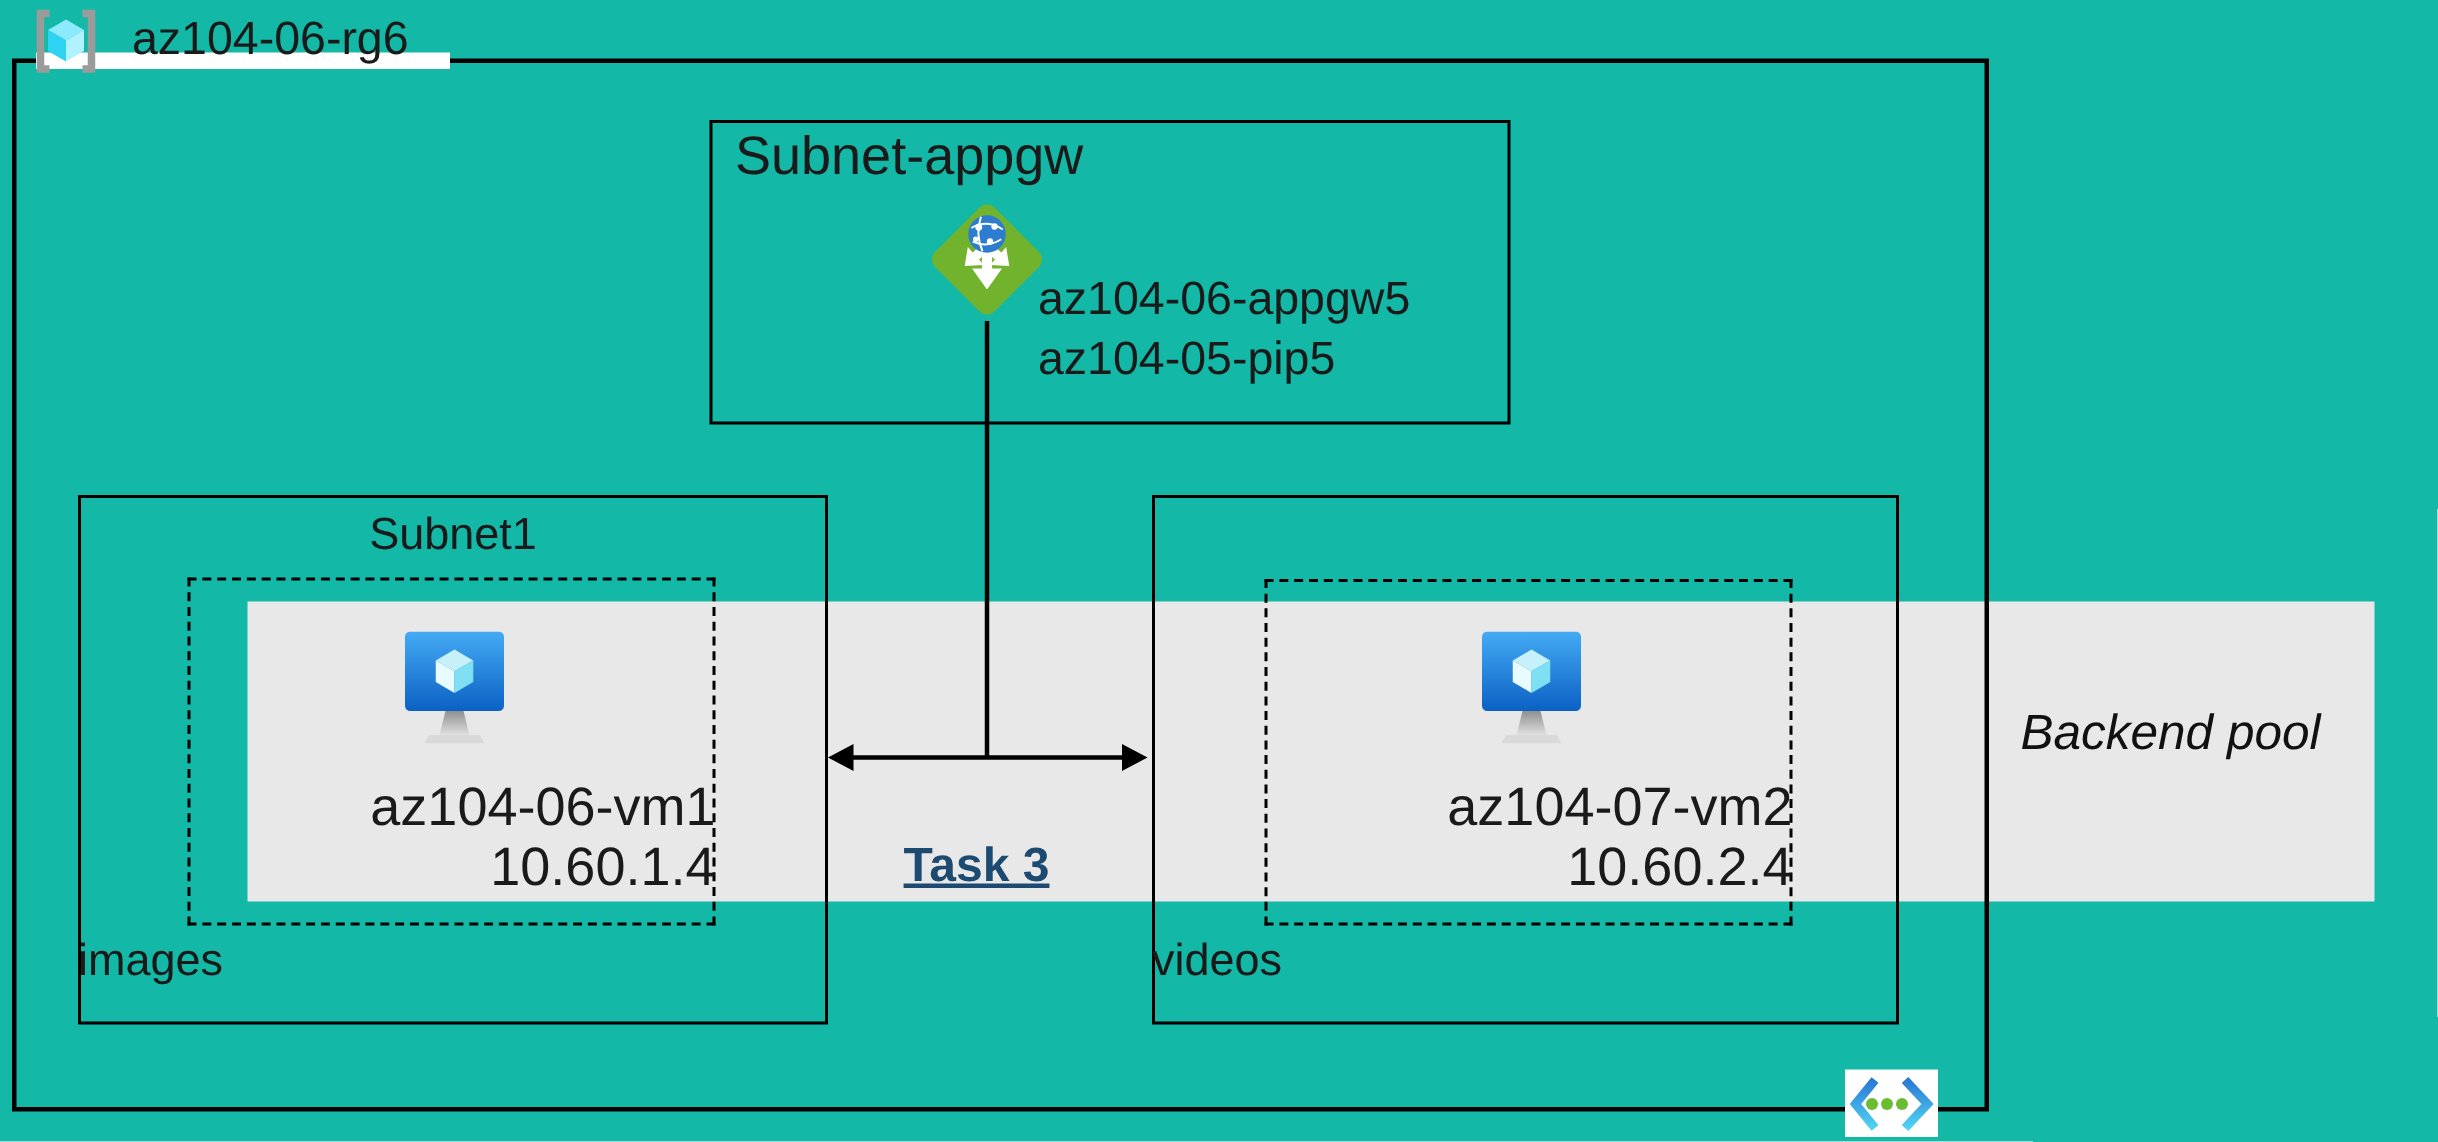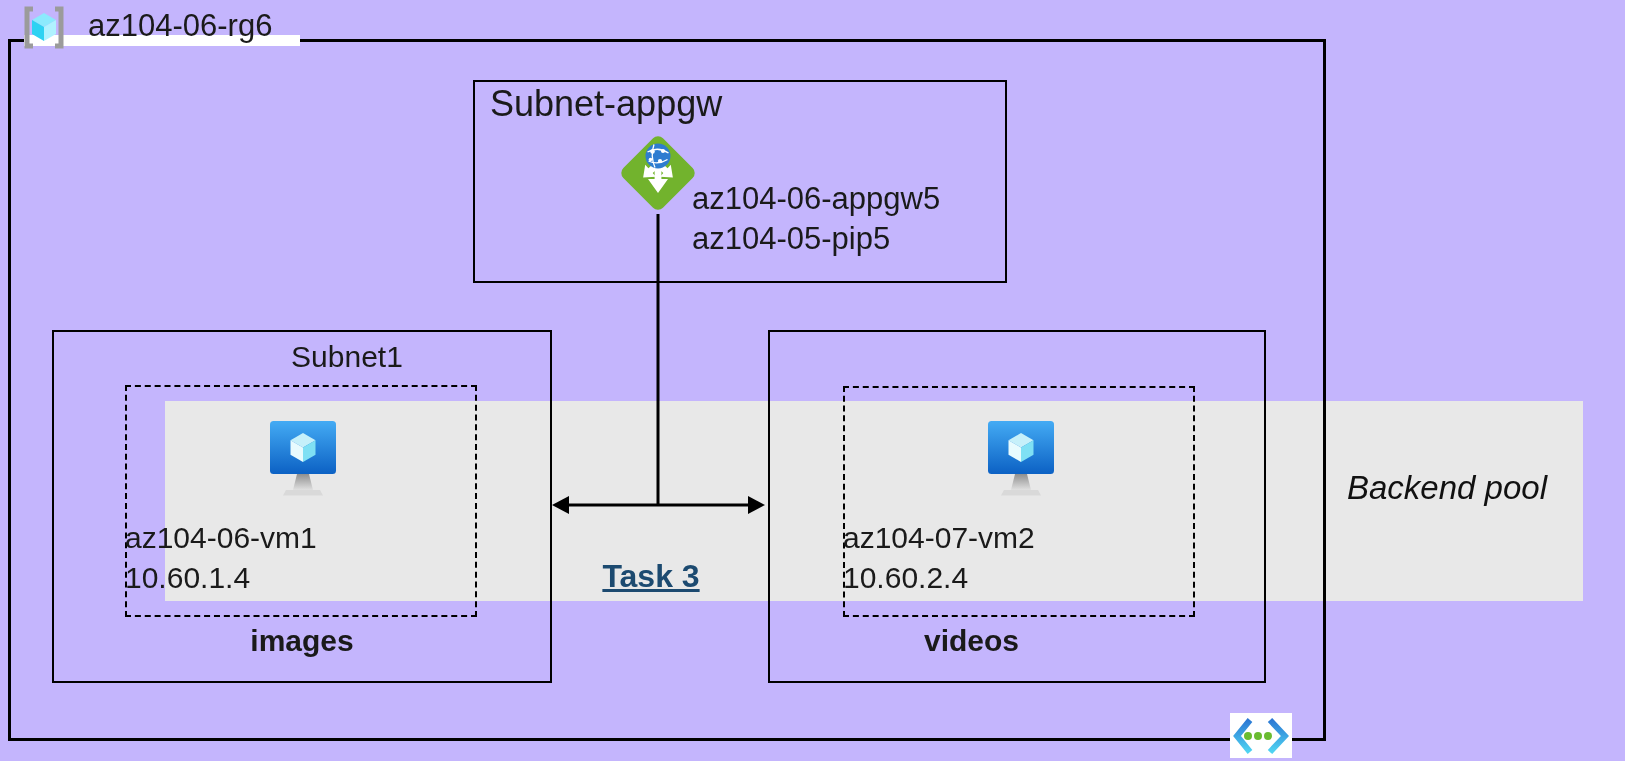--- a/index.html
+++ b/index.html
@@ -1,48 +1,48 @@
 <!DOCTYPE html>
 <html><head>
 <meta charset="utf-8">
 <style>
   html,body { margin:0; padding:0; background:#ffffff; }
   * { box-sizing:border-box; }
   .canvas {
-    position:relative; width:1625px; height:761px; background:#c4b5fd;
+    position:relative; width:1625px; height:761px; background:#14b8a6;
     font-family:"Liberation Sans", sans-serif; color:#1a1a1a; overflow:hidden;
   }
   .abs { position:absolute; }
   .band { left:165px; top:401px; width:1418px; height:200px; background:#e8e8e8; z-index:1; }
   .rg-box { left:8px; top:39px; width:1318px; height:702px; border:3px solid #000; z-index:2; }
   .rg-gap { left:24px; top:35px; width:276px; height:11px; background:#fff; z-index:3; }
   .rg-icon { left:18px; top:5px; width:52px; height:45px; z-index:4; }
   .rg-title { left:88px; top:7px; font-size:31px; line-height:38px; white-space:nowrap; z-index:4; }
 
   .appgw-box { left:473px; top:80px; width:534px; height:203px; border:2px solid #000; background:transparent; z-index:2; }
   .appgw-label { left:490px; top:86px; font-size:36px; line-height:36px; white-space:nowrap; z-index:4; }
   .appgw-icon { left:616px; top:131px; width:84px; height:84px; z-index:5; }
   .appgw-text { left:692px; top:140px; font-size:31px; line-height:40px; white-space:nowrap; z-index:4;margin-top:39px; }
 
   .subnet-box { border:2px solid #000; background:transparent; z-index:2; }
   .subnet1-box { left:52px; top:330px; width:500px; height:353px; }
   .subnet2-box { left:768px; top:330px; width:498px; height:353px; }
   .subnet-label { font-size:30px; line-height:36px; text-align:center; z-index:4; }
-  .subnet1-label { left:52px; top:339px; width:500px;margin-left:45px; }
+  .subnet1-label { left:52px; top:339px; width:500px; }
   .subnet2-label { left:768px; top:339px; width:498px; }
   .dashed-box { border:2px dashed #000; background:transparent; z-index:3; }
   .dashed1 { left:125px; top:385px; width:352px; height:232px; }
   .dashed2 { left:843px; top:386px; width:352px; height:231px; }
   .vm-icon { width:66px; height:77px; z-index:4; }
   .vm1-icon { left:270px; top:421px; }
   .vm2-icon { left:988px; top:421px; }
-  .vm-text { font-size:30px; line-height:40px; text-align:left; z-index:4; }
+  .vm-text { font-size:36px; line-height:40px; text-align:right; z-index:4; }
   .vm1-text { left:125px; top:518px; width:352px; }
   .vm2-text { left:843px; top:518px; width:352px; }
-  .caption { font-size:30px; line-height:36px; text-align:center; z-index:4;font-weight:bold; }
+  .caption { font-size:30px; line-height:36px; text-align:left; z-index:4; }
   .caption1 { left:52px; top:623px; width:500px; }
   .caption2 { left:768px; top:623px; width:407px; }
 
   .connector-svg { left:0; top:0; width:1625px; height:761px; z-index:4; pointer-events:none; }
 
   .task-label { left:560px; top:558px; width:182px; text-align:center; font-size:32px; line-height:36px;
                 font-weight:bold; color:#1c4a70; z-index:4;text-decoration:underline; }
   .backend-label { left:1347px; top:469px; font-size:33px; line-height:38px; white-space:nowrap; color:#111; z-index:4;font-style:italic; }
 
   .vnet-patch { left:1230px; top:713px; width:62px; height:45px; background:#fff; z-index:5; }

